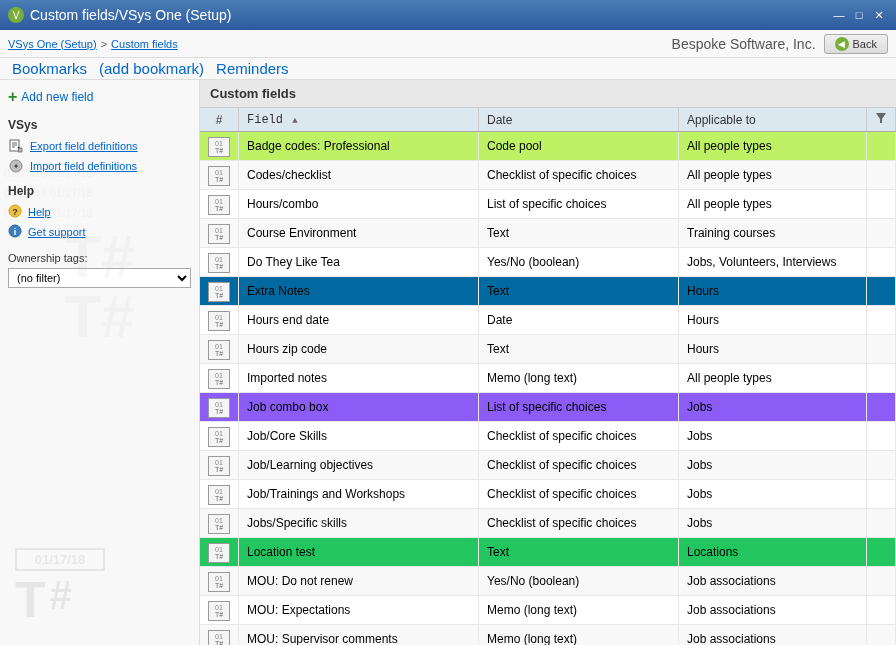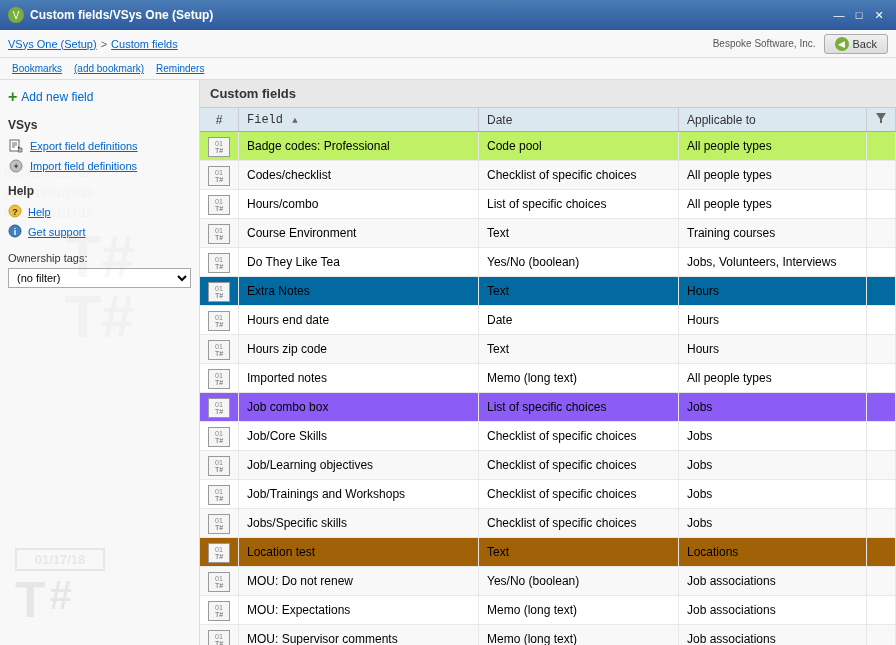--- a/index.html
+++ b/index.html
@@ -34,22 +34,22 @@
       height: 16px;
       background: #7aad3a;
       border-radius: 50%;
       display: flex;
       align-items: center;
       justify-content: center;
       font-size: 10px;
       color: white;
     }
     .title-bar-title {
-      font-size: 12px;
-      font-weight: bold;
+      font-size: 14px;
+      font-weight: normal;
     }
     .title-bar-controls {
       display: flex;
       gap: 2px;
     }
     .title-bar-btn {
       width: 18px;
       height: 18px;
       background: transparent;
       border: none;
@@ -66,25 +66,24 @@
     .menu-bar {
       background: #f8f8f8;
       border-bottom: 1px solid #ddd;
       height: 22px;
       display: flex;
       align-items: center;
       padding: 0 8px;
       gap: 4px;
     }
     .menu-item {
-      font-size: 10px;
+      font-size: 15px;
       color: #0066cc;
       cursor: pointer;
       padding: 2px 4px;
-      text-decoration: underline;
     }
 
     
     .top-bar {
       background: #f8f8f8;
       border-bottom: 1px solid #ddd;
       height: 28px;
       display: flex;
       align-items: center;
       padding: 0 8px;
@@ -333,21 +332,21 @@
   </div>
 </div>
 
 <div class="top-bar">
   <div class="breadcrumb">
     <span class="breadcrumb-item">VSys One (Setup)</span>
     <span class="breadcrumb-sep"> &gt; </span>
     <span class="breadcrumb-item">Custom fields</span>
   </div>
   <div style="display:flex;align-items:center;gap:8px;">
-    <span style="font-size:10px;color:#555;">Bespoke Software, Inc.</span>
+    <span style="font-size:14px;color:#555;">Bespoke Software, Inc.</span>
     <button class="back-btn">
       <div class="back-btn-icon">◀</div>
       <span>Back</span>
     </button>
   </div>
 </div>
 
 <div class="menu-bar">
   <span class="menu-item">Bookmarks</span>
   <span class="menu-item">(add bookmark)</span>
@@ -602,21 +601,21 @@
             <tr style="background: rgb(248, 248, 248);">
               <td class="row-icon-cell"><span class="field-row-icon" style="font-size:8px;line-height:1;flex-direction:column;gap:0;">
       <span style="font-size:7px;color:#888;">01</span>
       <span style="font-size:7px;">T#</span>
     </span></td>
               <td>Jobs/Specific skills</td>
               <td>Checklist of specific choices</td>
               <td>Jobs</td>
               <td></td>
             </tr>
-            <tr style="background: #a16207;">
+            <tr style="background: #22c55e;">
               <td class="row-icon-cell"><span class="field-row-icon" style="font-size:8px;line-height:1;flex-direction:column;gap:0;">
       <span style="font-size:7px;color:#888;">01</span>
       <span style="font-size:7px;">T#</span>
     </span></td>
               <td>Location test</td>
               <td>Text</td>
               <td>Locations</td>
               <td></td>
             </tr>
             <tr style="background: rgb(248, 248, 248);">

